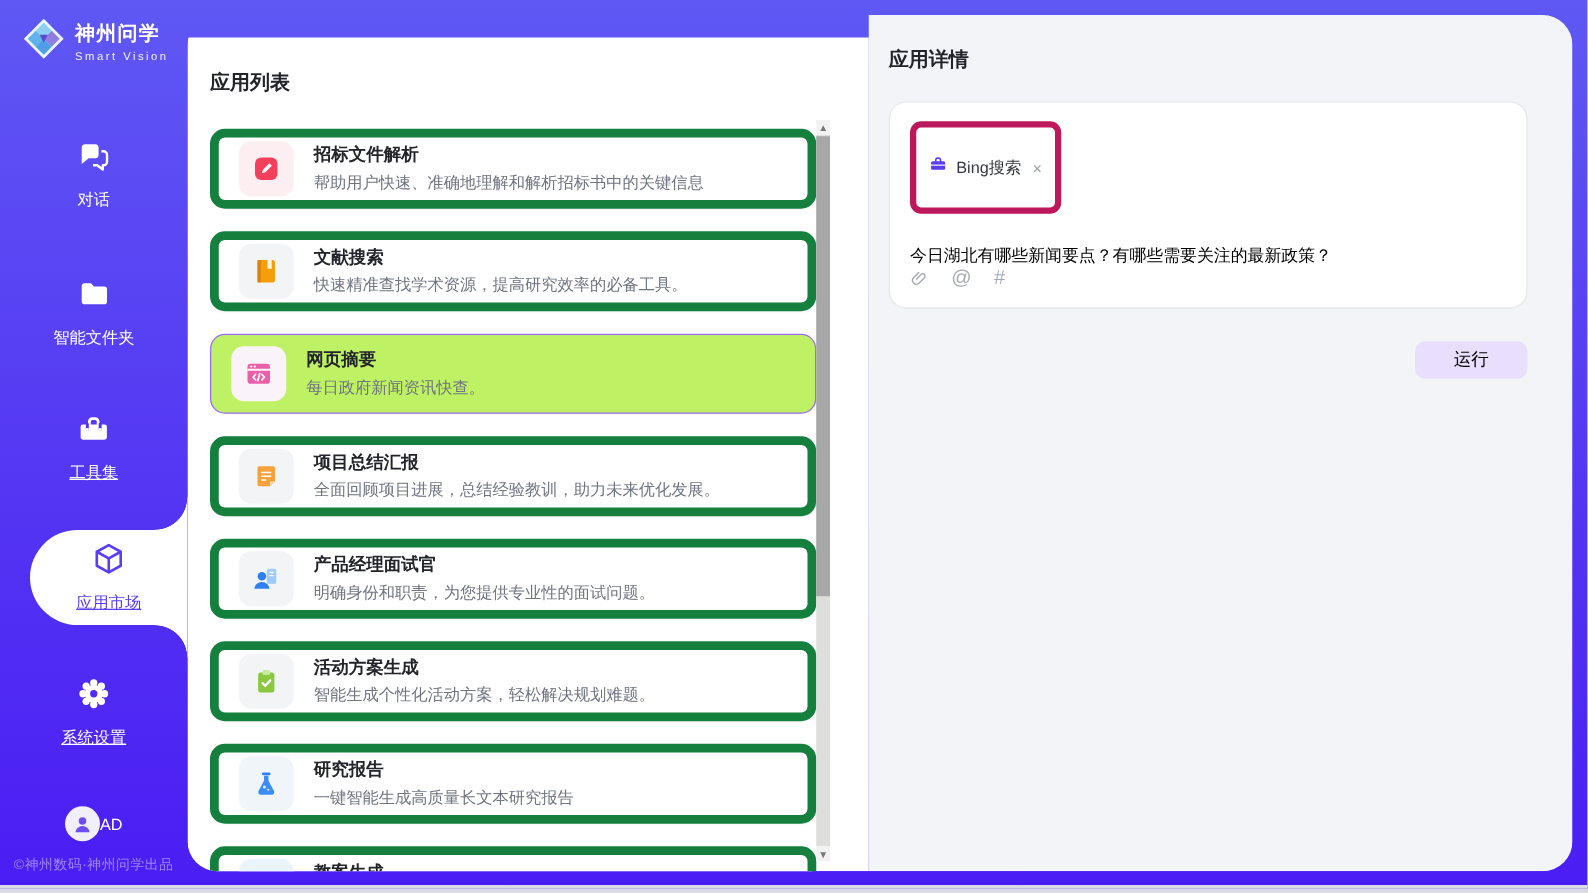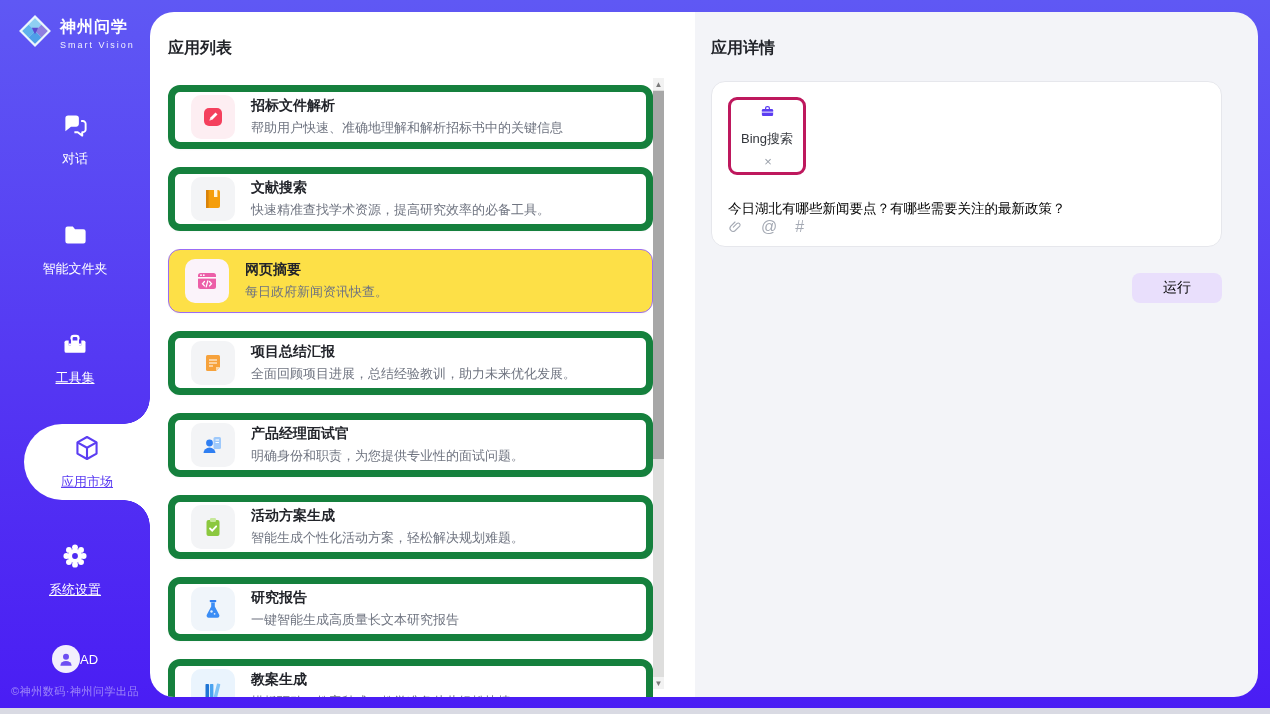--- a/index.html
+++ b/index.html
@@ -28,47 +28,47 @@
   .avatar { width:28px; height:28px; border-radius:50%; background:#f2effd; display:flex; align-items:center; justify-content:center; }
   .user-name { font-size:13px; color:#fff; }
   .side-footer { position:absolute; left:0; top:684px; width:150px; text-align:center;
                  font-size:11px; color:rgba(255,255,255,.45); letter-spacing:.5px; }
 
   
   .content { position:absolute; left:150px; top:12px; right:12px; bottom:14px;
              border-radius:24px; overflow:hidden; display:flex; }
 
   
-  .list-panel { position:relative; width:545px; background:#fff; padding:26px 42px 0 18px; }
+  .list-panel { position:relative; width:545px; background:#fff; padding:26px 42px 0 18px;margin-top:18px; }
   .panel-title { font-size:16px; font-weight:bold; color:#22242a; }
   .cards { display:flex; flex-direction:column; gap:18px; margin-top:26px; }
   .app-card { display:flex; align-items:center; gap:16px; min-height:64px; padding:0 16px;
               background:#fff; border:7px solid #15803d; border-radius:12px; cursor:pointer;
               box-shadow:0 1px 2px rgba(30,30,60,.03); flex:0 0 64px; }
-  .app-card.selected { background:#fde047; border:1px solid #9b6cf5; }
+  .app-card.selected { background:#bef264; border:1px solid #9b6cf5; }
   .tile { width:44px; height:44px; border-radius:10px; display:flex; align-items:center; justify-content:center; flex:0 0 44px; }
   .card-text { display:flex; flex-direction:column; gap:4px; }
   .card-title { font-size:14px; font-weight:bold; color:#22242a; }
   .card-desc { font-size:13px; color:#6f7480; }
 
   
   .scrollbar { position:absolute; top:66px; bottom:8px; right:31px; width:11px; }
   .sb-arrow { position:absolute; left:0; width:11px; height:12px; font-size:8px; color:#7a7a7a;
               display:flex; align-items:center; justify-content:center; cursor:pointer; background:#f2f2f2; }
   .sb-arrow.up { top:0; }
   .sb-arrow.down { bottom:0; }
   .sb-track { position:absolute; left:0; top:12px; bottom:12px; width:11px; background:#dededd; }
   .sb-thumb { position:absolute; left:0; top:1px; width:11px; height:368px; background:#a7a7a7; cursor:pointer; }
 
   
   .detail-panel { flex:1; background:#f3f4f8; padding:26px 36px 0 16px; }
   .prompt-card { margin-top:22px; background:#fff; border:1px solid #e6e7ec; border-radius:14px;
                  padding:15px 16px 16px 16px; height:166px; display:flex; flex-direction:column; }
   .tool-tag { display:inline-flex; align-items:center; gap:7px; align-self:flex-start;
-              border:3px solid #be185d; border-radius:9px; padding:4px 10px; background:#fff; cursor:pointer;flex-direction:column; }
+              border:5px solid #be185d; border-radius:9px; padding:22px 10px; background:#fff; cursor:pointer; }
   .tag-label { font-size:13px; color:#33363c; }
   .tag-close { font-size:13px; color:#9aa0aa; margin-left:2px; cursor:pointer; line-height:1; }
   .prompt-text { margin-top:25px; font-size:13.5px; color:#000000; cursor:text; }
   .prompt-tools { margin-top:auto; display:flex; align-items:center; gap:18px; color:#a5aab4; }
   .ptool { font-size:16px; color:#a5aab4; cursor:pointer; display:flex; align-items:center; }
   .run-row { display:flex; justify-content:flex-end; margin-top:26px; }
   .run-btn { background:#e9dffc; color:#000000; border:none; border-radius:8px;
              padding:6px 31px; font-size:14px; cursor:pointer; font-family:inherit; }
 </style>
 </head>

